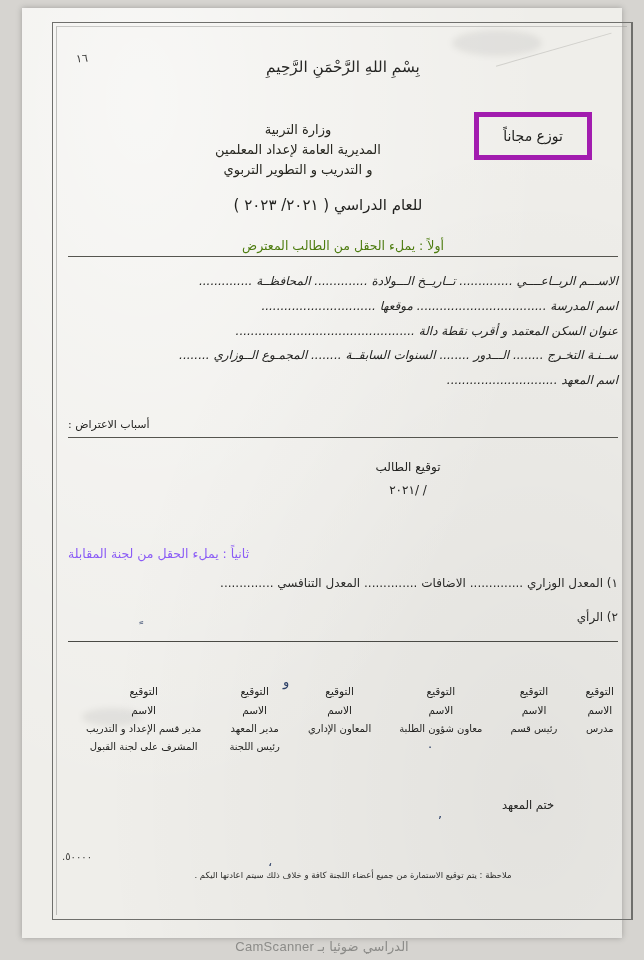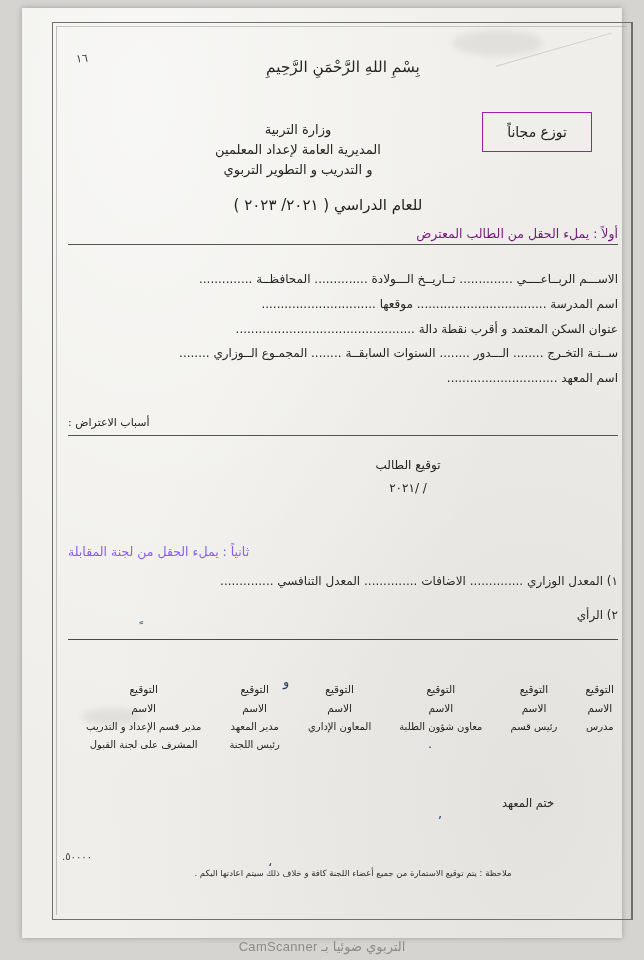--- a/index.html
+++ b/index.html
@@ -64,21 +64,21 @@
   .corner-num{
     position:absolute;
     top:18px;left:8px;
     font-size:11px;color:#3a3a38;
     transform:rotate(-4deg);
   }
   .distribute-box{
     position:absolute;
     top:78px;right:26px;
     width:108px;height:38px;
-    border:1px solid #a21caf;
+    border:5px solid #a21caf;
     display:flex;align-items:center;justify-content:center;
     font-size:14px;
     color:#1f1f1d;
   }
   .ministry{
     margin-top:44px;
     text-align:center;
     font-size:13px;
     line-height:1.55;
     color:#26261f;
@@ -94,29 +94,30 @@
     padding-right:30px;
   }
   .title-year{
     margin-top:16px;
     text-align:center;
     font-size:15px;
     color:#1e1e1c;
     padding-right:30px;
   }
   .section-label{
-    margin-top:12px;
+    margin-top:24px;
     font-size:12.5px;
-    color:#701a75;
+    text-align:center;
+    color:#4d7c0f;
   }
   .rule{
     border-bottom:1px solid #55554f;
     height:0;margin:3px 0 0 0;
   }
-  .fields{margin-top:22px;}
+  .fields{margin-top:12px;font-style:italic;}
   .field-line{
     font-size:12px;
     color:#242422;
     line-height:2.05;
     white-space:nowrap;
   }
   .reasons{
     margin-top:26px;
     font-size:11px;
     text-align:left;
@@ -315,17 +316,17 @@
       <div class="pen-mark" style="top:702px;left:360px;">.</div>
       <div class="pen-mark" style="top:772px;left:370px;">,</div>
       <div class="pen-mark" style="top:820px;left:200px;">،</div>
 
     </div>
 
     <div class="page-number">٥٠٠٠٠.</div>
   </div>
 
   <div class="footer">
-    <span class="ar">التربوي ضوئيا بـ</span>
+    <span class="ar">الدراسي ضوئيا بـ</span>
     <span>CamScanner</span>
   </div>
 
 </div>
 
 </body></html>

